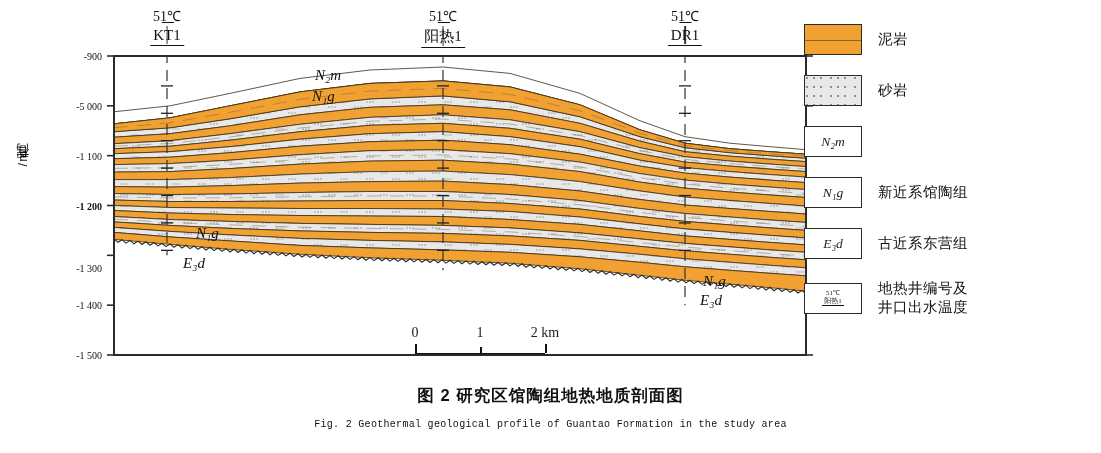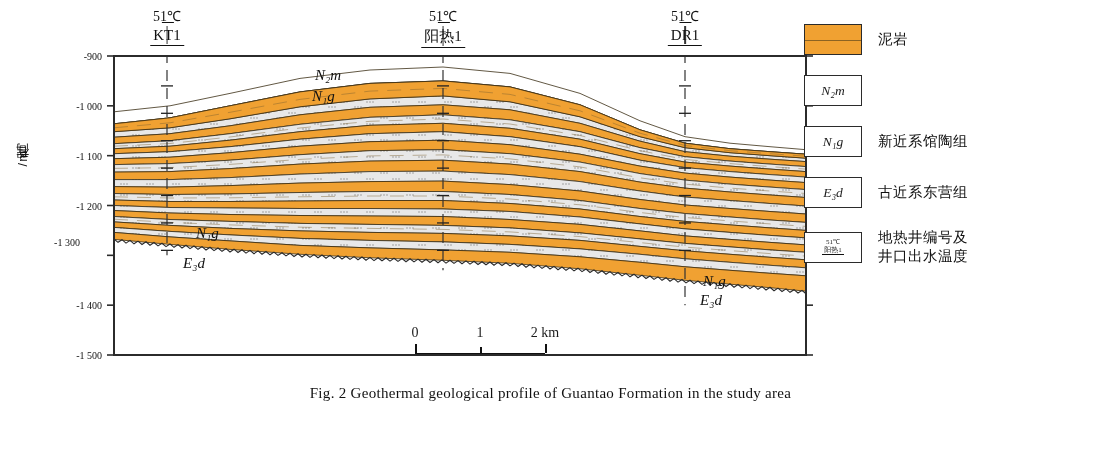--- a/index.html
+++ b/index.html
@@ -63,35 +63,35 @@
   .leg-swatch.wellsym .ws-t{font-size:7px;}
   .leg-swatch.wellsym .ws-n{font-size:7px;border-bottom:1px solid #111;border-top:0;padding:0 2px;margin-top:1px;}
   .leg-label{
     margin-left:16px;font-family:"Liberation Sans",sans-serif;font-size:14.5px;
     color:#111;line-height:1.32;white-space:pre-line;letter-spacing:.5px;
   }
 
   
   #caption{position:absolute;left:0;top:385px;width:1101px;text-align:center;}
   #cap-cn{font-family:"Liberation Sans",sans-serif;font-weight:bold;font-size:16.5px;color:#111;letter-spacing:1px;}
-  #cap-en{font-family:Liberation Serif, serif;font-size:15px;color:#111;letter-spacing:.3px;}
+  #cap-en{font-family:Liberation Mono, monospace;font-size:10px;color:#111;margin-top:12px;letter-spacing:.3px;}
 </style>
 </head>
 <body>
 
 <div id="figure">
 
   <div class="axis-title">高程/m</div>
 
   <div id="ytick-container">
       <div class="ytick-label" style="top: 56px; left: 32px;">-900</div>
-      <div class="ytick-label" style="top: 105.833px; left: 32px;">-1 000</div>
+      <div class="ytick-label" style="top: 105.833px; left: 32px;">-5 000</div>
       <div class="ytick-label" style="top: 155.667px; left: 32px;">-1 100</div>
-      <div class="ytick-label" style="top: 205.5px; left: 32px;">-1 200</div>
-      <div class="ytick-label" style="top: 242px; left: 32px; text-align: center;">-1 300</div>
+      <div class="ytick-label" style="top: 205.5px; left: 32px; font-weight: bold;">-1 200</div>
+      <div class="ytick-label" style="top: 268px; left: 32px;">-1 300</div>
       <div class="ytick-label" style="top: 305.167px; left: 32px;">-1 400</div>
       <div class="ytick-label" style="top: 355px; left: 32px; text-align: right;">-1 500</div>
     </div>
 
   <div id="wellhead-container">
       <div class="wellhead" style="left: 167px; top: 6px;"><div class="wh-temp">51℃</div><div class="wh-name">KT1<span class="derrick"></span></div></div>
       <div class="wellhead" style="left: 443px; top: 6px;"><div class="wh-temp">51℃</div><div class="wh-name">阳热1<span class="derrick"></span></div></div>
       <div class="wellhead" style="left: 685px; top: 6px;"><div class="wh-temp">51℃</div><div class="wh-name">DR1<span class="derrick"></span></div></div>
     </div>
 
@@ -213,20 +213,24 @@
   </div>
 
   <div id="legend">
       <div class="leg-row">
         <div class="leg-swatch mud">
           <div class="midline"></div>
         </div>
         <div class="leg-label">泥岩</div>
       </div>
       <div class="leg-row">
+        <div class="leg-swatch sand"></div>
+        <div class="leg-label">砂岩</div>
+      </div>
+      <div class="leg-row">
         <div class="leg-swatch code" style="font-style: italic;">N₂m</div>
       </div>
       <div class="leg-row">
         <div class="leg-swatch code" style="font-style: italic;">N₁g</div>
         <div class="leg-label">新近系馆陶组</div>
       </div>
       <div class="leg-row">
         <div class="leg-swatch code" style="font-style: italic;">E₃d</div>
         <div class="leg-label">古近系东营组</div>
       </div>
@@ -234,16 +238,17 @@
         <div class="leg-swatch wellsym">
           <div class="ws-t">51℃</div>
           <div class="ws-n">阳热1</div>
         </div>
         <div class="leg-label">地热井编号及
 井口出水温度</div>
       </div>
     </div>
 
   <div id="caption">
+    <div id="cap-cn">图 2   研究区馆陶组地热地质剖面图</div>
     <div id="cap-en">Fig. 2   Geothermal geological profile of Guantao Formation in the study area</div>
   </div>
 
 </div>
 
 </body></html>

